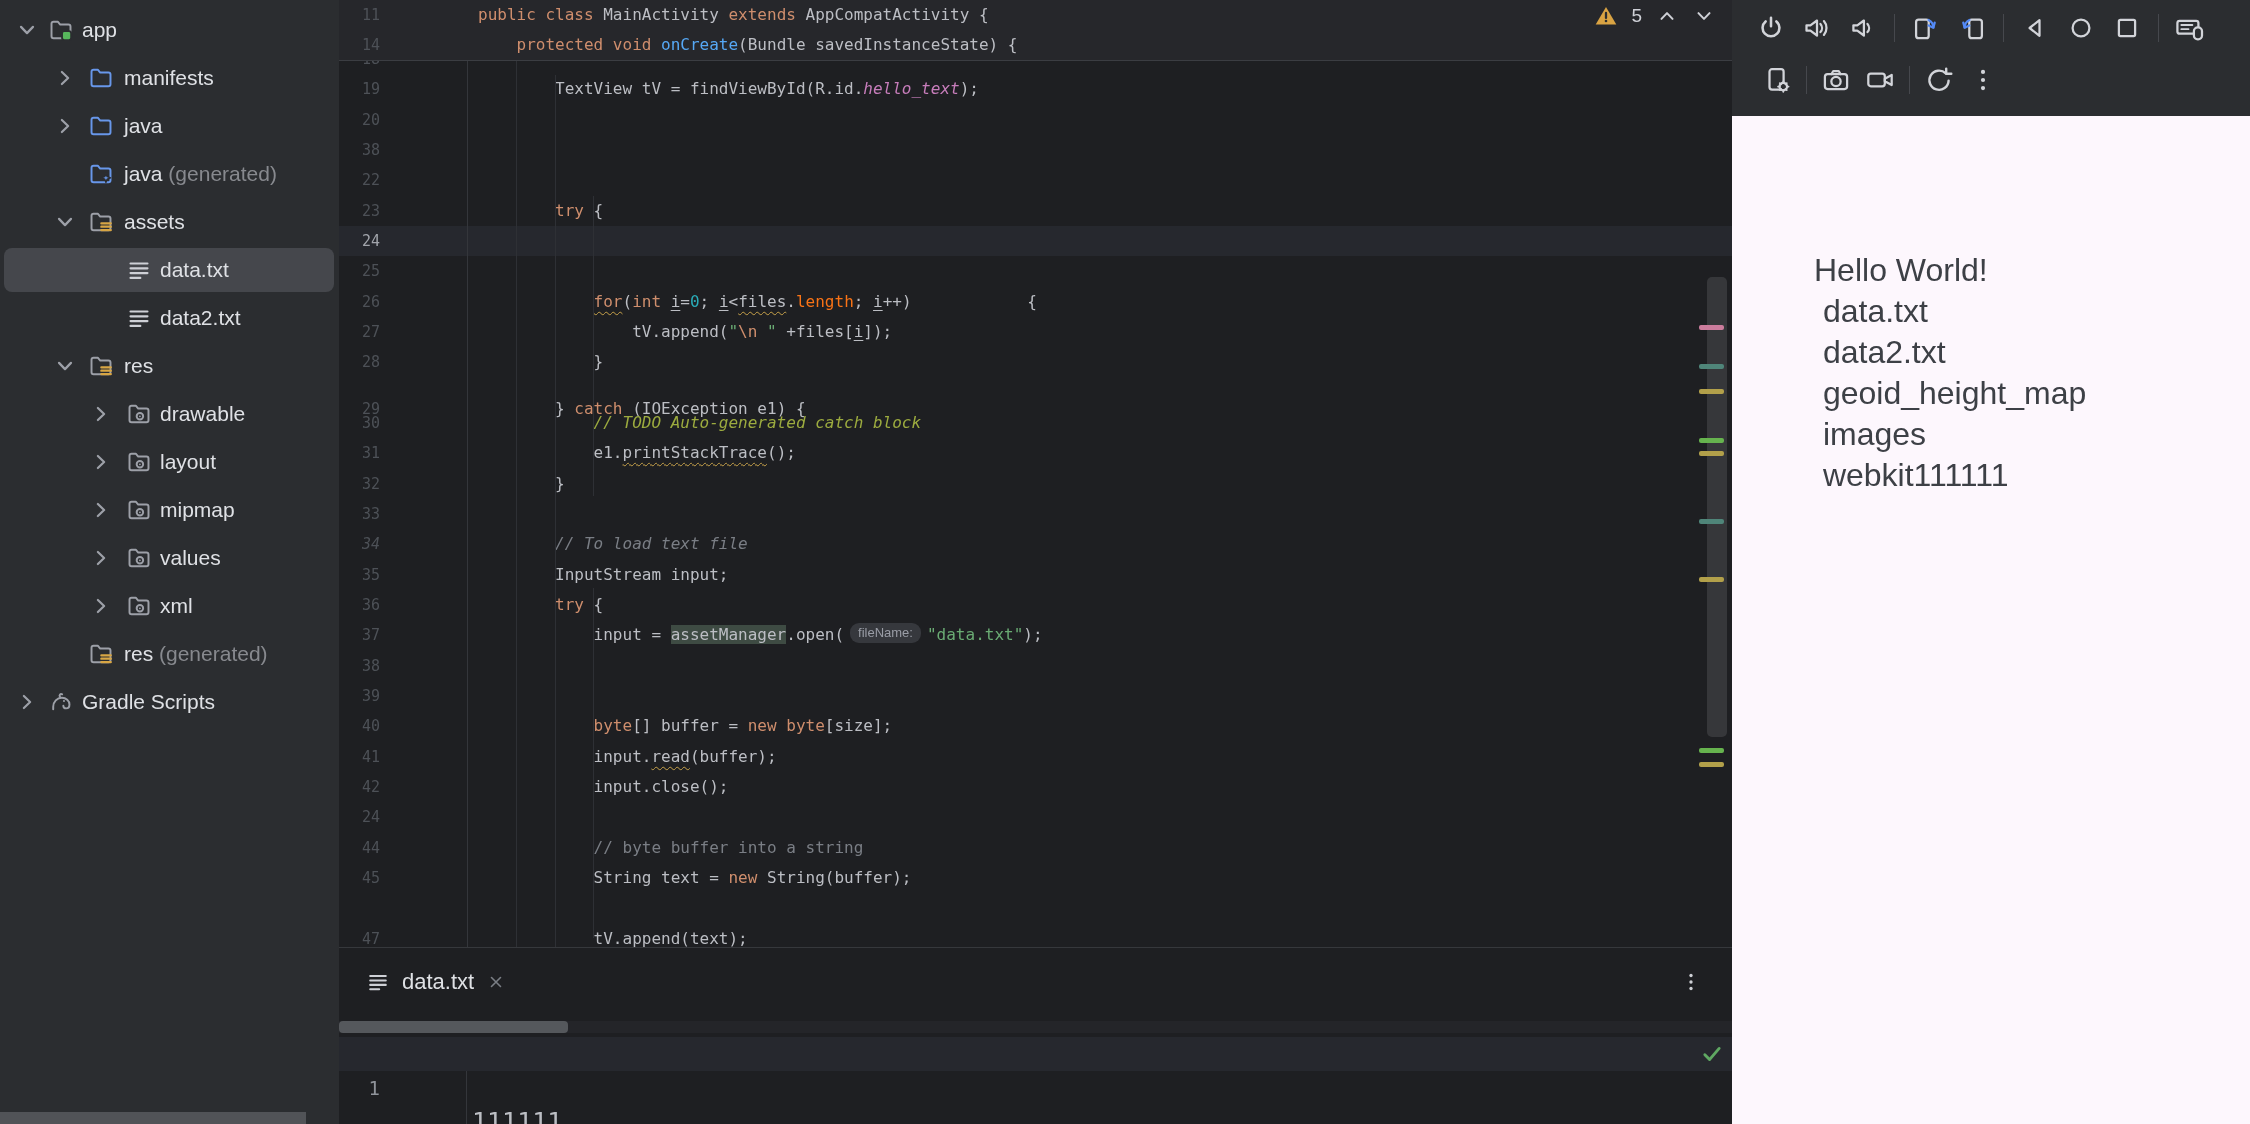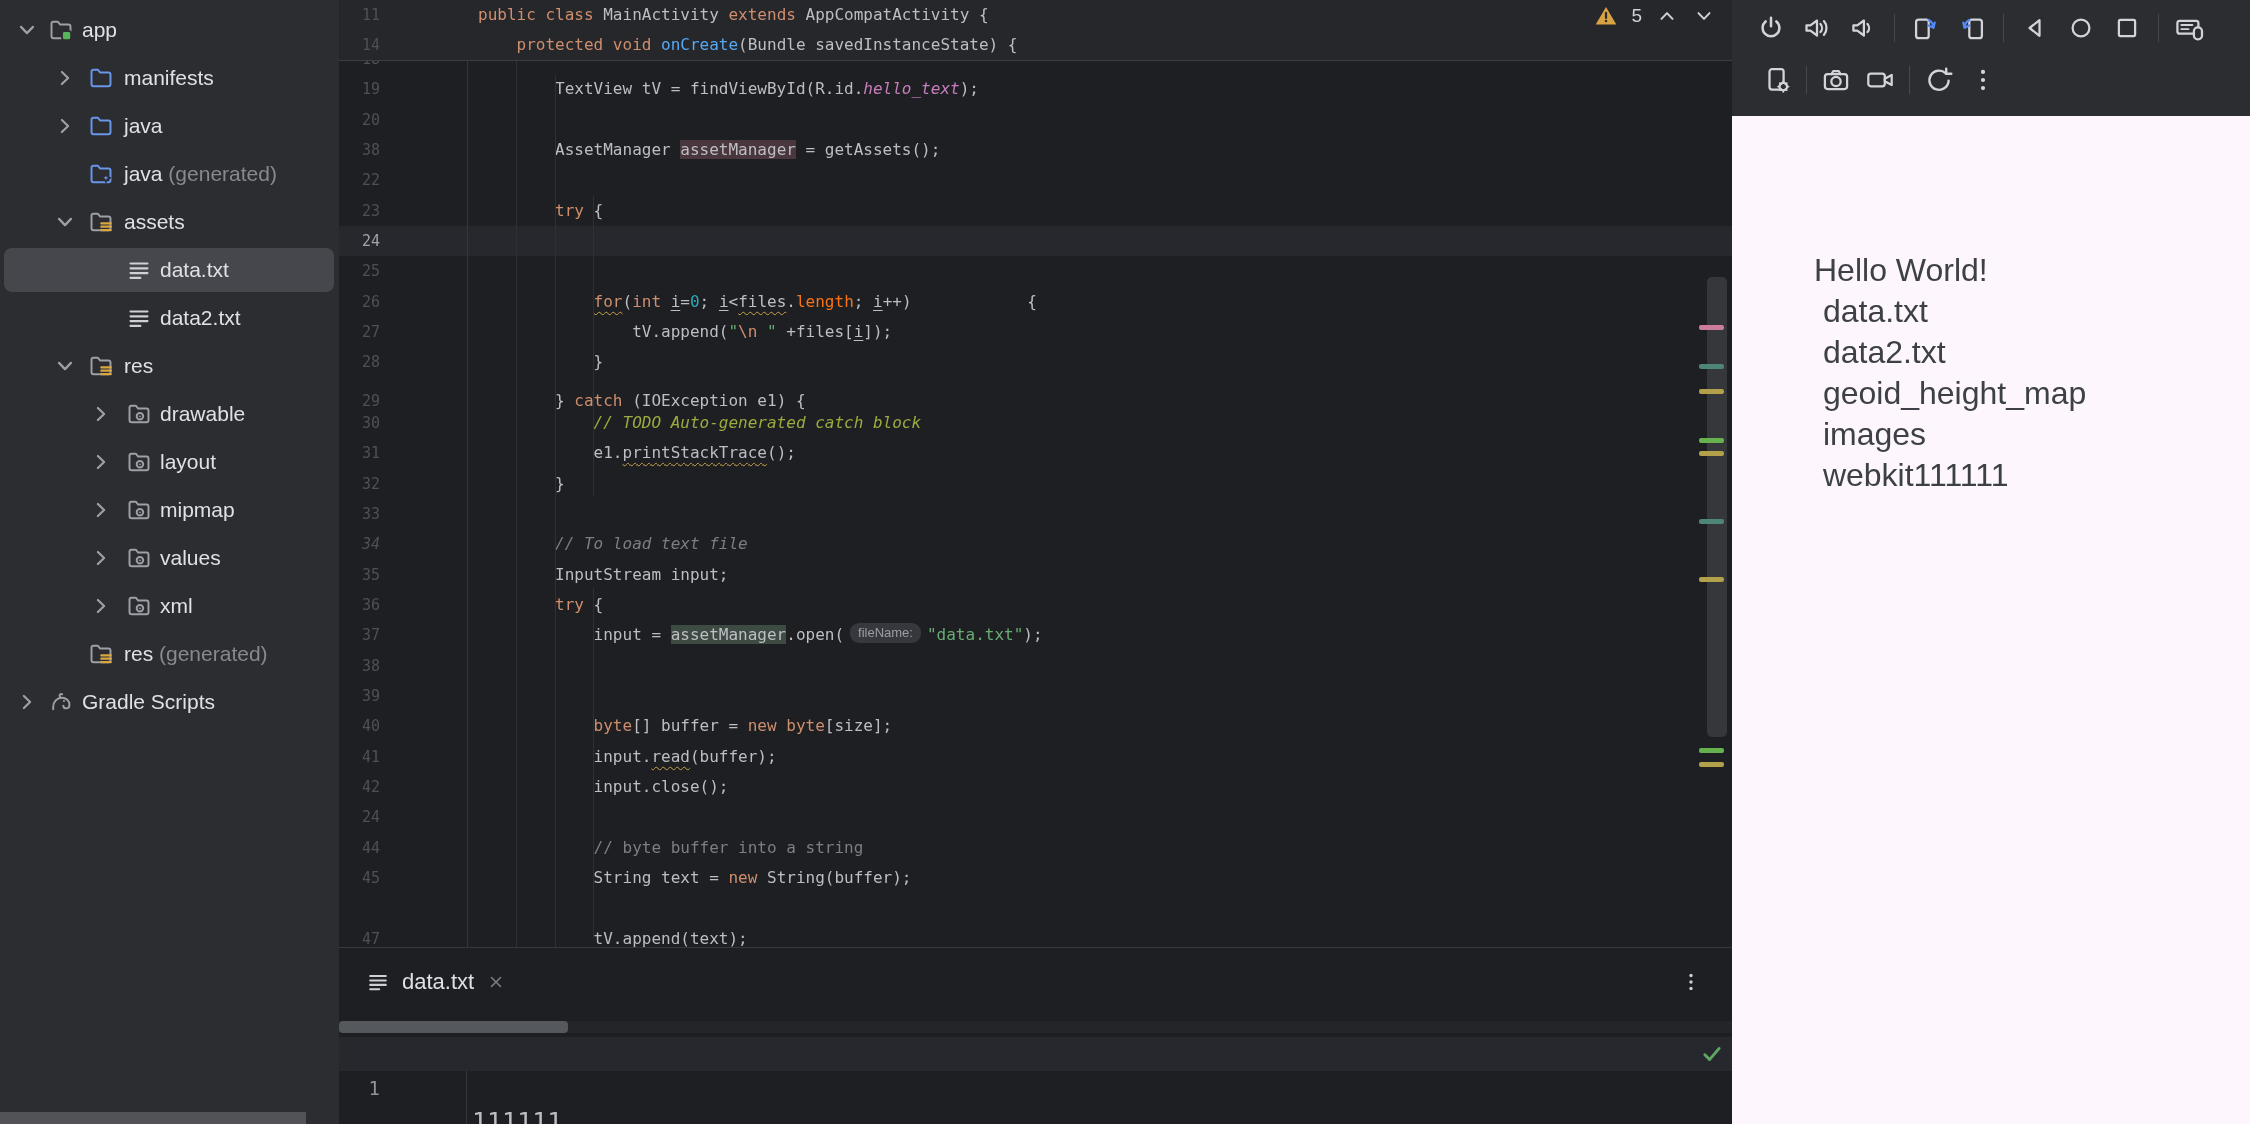--- a/index.html
+++ b/index.html
@@ -272,29 +272,29 @@
         </div>
       </div>
     <div id="tree-hscroll"></div>
   </aside>
 
   <section id="editor">
     <div id="lines-layer">
         <div class="crow" style="top: 44px;"><span class="ln">18</span><span class="codetxt"></span></div>
         <div class="crow" style="top: 74.33px;"><span class="ln">19</span><span class="codetxt"><span class="pl">        TextView tV = findViewById(R.id.</span><span class="fld">hello_text</span><span class="pl">);</span></span></div>
         <div class="crow" style="top: 104.66px;"><span class="ln">20</span><span class="codetxt"></span></div>
-        <div class="crow" style="top: 134.99px;"><span class="ln">38</span><span class="codetxt"><span class="pl">        AssetManager </span><span class="pl hlw">assetManager</span><span class="pl"> = getAssets();</span></span></div>
+        <div class="crow" style="top: 134.99px;"><span class="ln">38</span></div>
         <div class="crow" style="top: 165.32px;"><span class="ln">22</span><span class="codetxt"></span></div>
         <div class="crow" style="top: 195.65px;"><span class="ln">23</span><span class="codetxt"><span class="pl">        </span><span class="kw">try</span><span class="pl"> {</span></span></div>
         <div class="crow cur" style="top: 225.98px;"><span class="ln">24</span></div>
         <div class="crow" style="top: 256.31px;"><span class="ln">25</span><span class="codetxt"></span></div>
         <div class="crow" style="top: 286.64px;"><span class="ln">26</span><span class="codetxt"><span class="pl">            </span><span class="kw sq">for</span><span class="pl">(</span><span class="kw">int</span><span class="pl"> </span><span class="pl ul">i</span><span class="pl">=</span><span class="num">0</span><span class="pl">; </span><span class="pl ul">i</span><span class="pl">&lt;</span><span class="pl sq">files</span><span class="pl">.</span><span class="prop">length</span><span class="pl">; </span><span class="pl ul">i</span><span class="pl">++)            {</span></span></div>
         <div class="crow" style="top: 316.97px;"><span class="ln">27</span><span class="codetxt"><span class="pl">                tV.append(</span><span class="str">"</span><span class="esc">\n</span><span class="str"> "</span><span class="pl"> +files[</span><span class="pl ul">i</span><span class="pl">]);</span></span></div>
         <div class="crow" style="top: 347.3px;"><span class="ln">28</span><span class="codetxt"><span class="pl">            }</span></span></div>
-        <div class="crow" style="top: 386px; padding-left: 28px;"><span class="ln">29</span><span class="codetxt"><span class="pl">        } </span><span class="kw">catch</span><span class="pl"> (IOException e1) {</span></span></div>
+        <div class="crow" style="top: 394px; padding-left: 28px;"><span class="ln">29</span><span class="codetxt"><span class="pl">        } </span><span class="kw">catch</span><span class="pl"> (IOException e1) {</span></span></div>
         <div class="crow" style="top: 407.96px;"><span class="ln">30</span><span class="codetxt"><span class="pl">            </span><span class="todo">// TODO Auto-generated catch block</span></span></div>
         <div class="crow" style="top: 438.29px;"><span class="ln">31</span><span class="codetxt"><span class="pl">            e1.</span><span class="pl sq">printStackTrace</span><span class="pl">();</span></span></div>
         <div class="crow" style="top: 468.62px;"><span class="ln">32</span><span class="codetxt"><span class="pl">        }</span></span></div>
         <div class="crow" style="top: 498.95px;"><span class="ln">33</span><span class="codetxt"></span></div>
         <div class="crow" style="top: 529.28px; font-style: italic;"><span class="ln">34</span><span class="codetxt"><span class="pl">        </span><span class="cmt">// To load text file</span></span></div>
         <div class="crow" style="top: 559.61px;"><span class="ln">35</span><span class="codetxt"><span class="pl">        InputStream input;</span></span></div>
         <div class="crow" style="top: 589.94px;"><span class="ln">36</span><span class="codetxt"><span class="pl">        </span><span class="kw">try</span><span class="pl"> {</span></span></div>
         <div class="crow" style="top: 620.27px;"><span class="ln">37</span><span class="codetxt"><span class="pl">            input = </span><span class="pl hlr">assetManager</span><span class="pl">.open(</span><span class="inlay">fileName:</span><span class="str">"data.txt"</span><span class="pl">);</span></span></div>
         <div class="crow" style="top: 650.6px;"><span class="ln">38</span><span class="codetxt"></span></div>
         <div class="crow" style="top: 680.93px;"><span class="ln">39</span></div>

